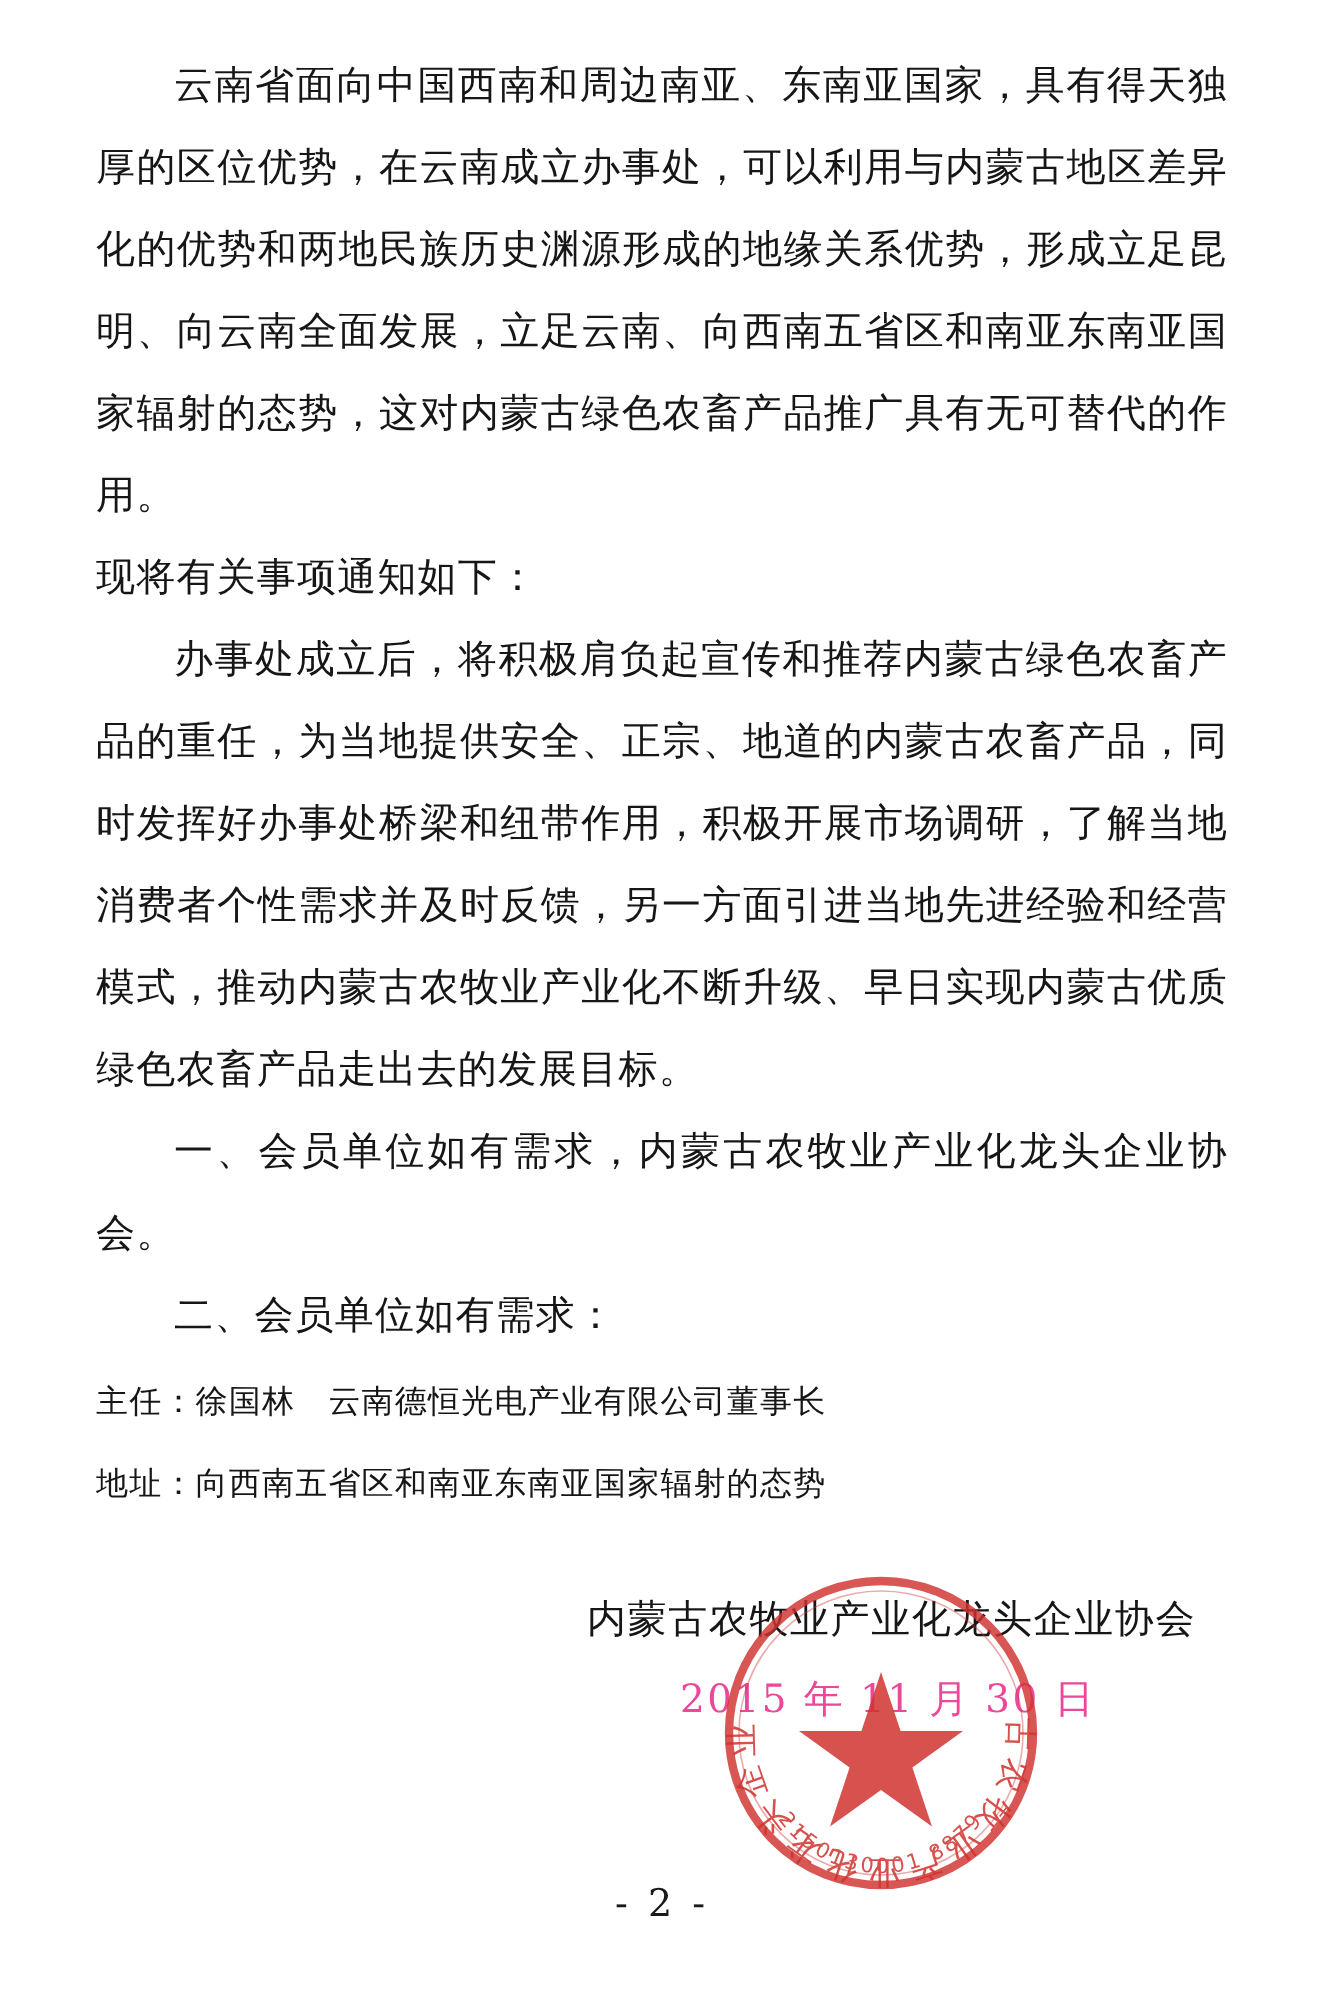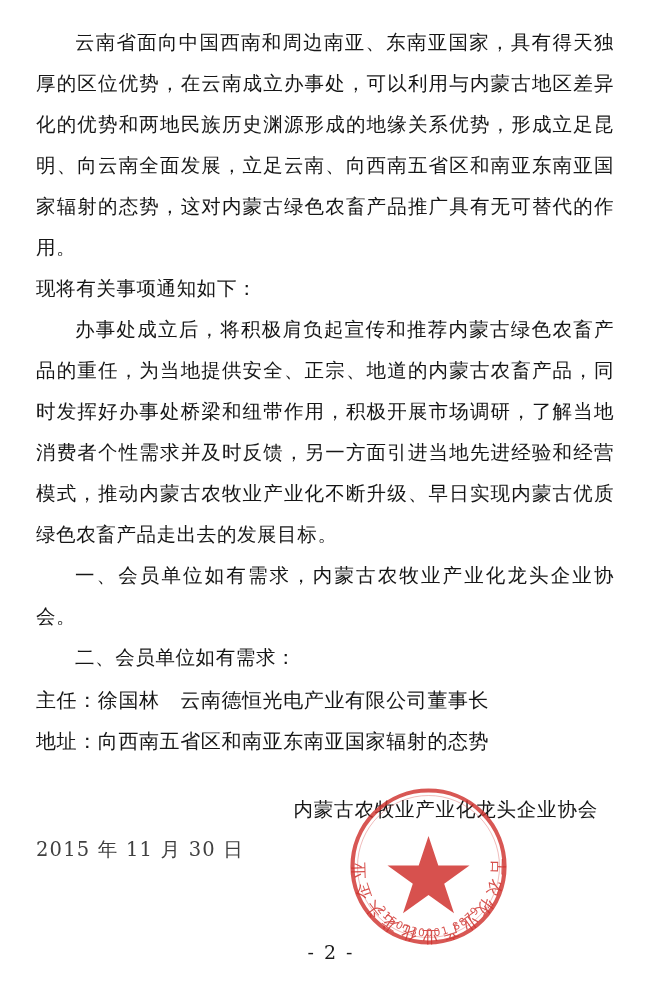--- a/index.html
+++ b/index.html
@@ -14,36 +14,36 @@
     font-family: "DejaVu Serif", "Liberation Serif", serif;
     color: #1a1a1a;
     overflow: hidden;
   }
   #page {
     position: absolute;
     left: 0; top: 0;
     width: 662px;
     height: 1001px;
     box-sizing: border-box;
-    padding: 22px 48px 0 36px;
+    padding: 22px 48px 0 48px;
   }
   .para {
     font-size: 19.5px;
     line-height: 41px;
     letter-spacing: 0.6px;
     text-align: justify;
     text-justify: inter-ideograph;
     margin: 0 0 0 0;
     color: #161616;
   }
   .indent {
     text-indent: 2em;
   }
   .contact-line {
-    font-size: 20px;
+    font-size: 16px;
     line-height: 41px;
     letter-spacing: 0.6px;
     color: #161616;
     white-space: pre;
   }
   .contact-block {
     margin-top: 2px;
   }
   .sig-wrap {
     position: relative;
@@ -52,26 +52,26 @@
   }
   .sig-line {
     text-align: right;
     font-size: 19.5px;
     line-height: 40px;
     letter-spacing: 0.8px;
     padding-right: 16px;
     color: #161616;
   }
   .sig-date {
-    text-align: left;
+    text-align: right;
     font-size: 19.5px;
     line-height: 40px;
     letter-spacing: 1.2px;
     padding-right: 66px;
-    color: #404040;
+    color: #ec4899;
   }
   
   .seal {
     position: absolute;
     left: 300px;
     top: -16px;
     width: 185px;
     height: 185px;
     pointer-events: none;
   }

